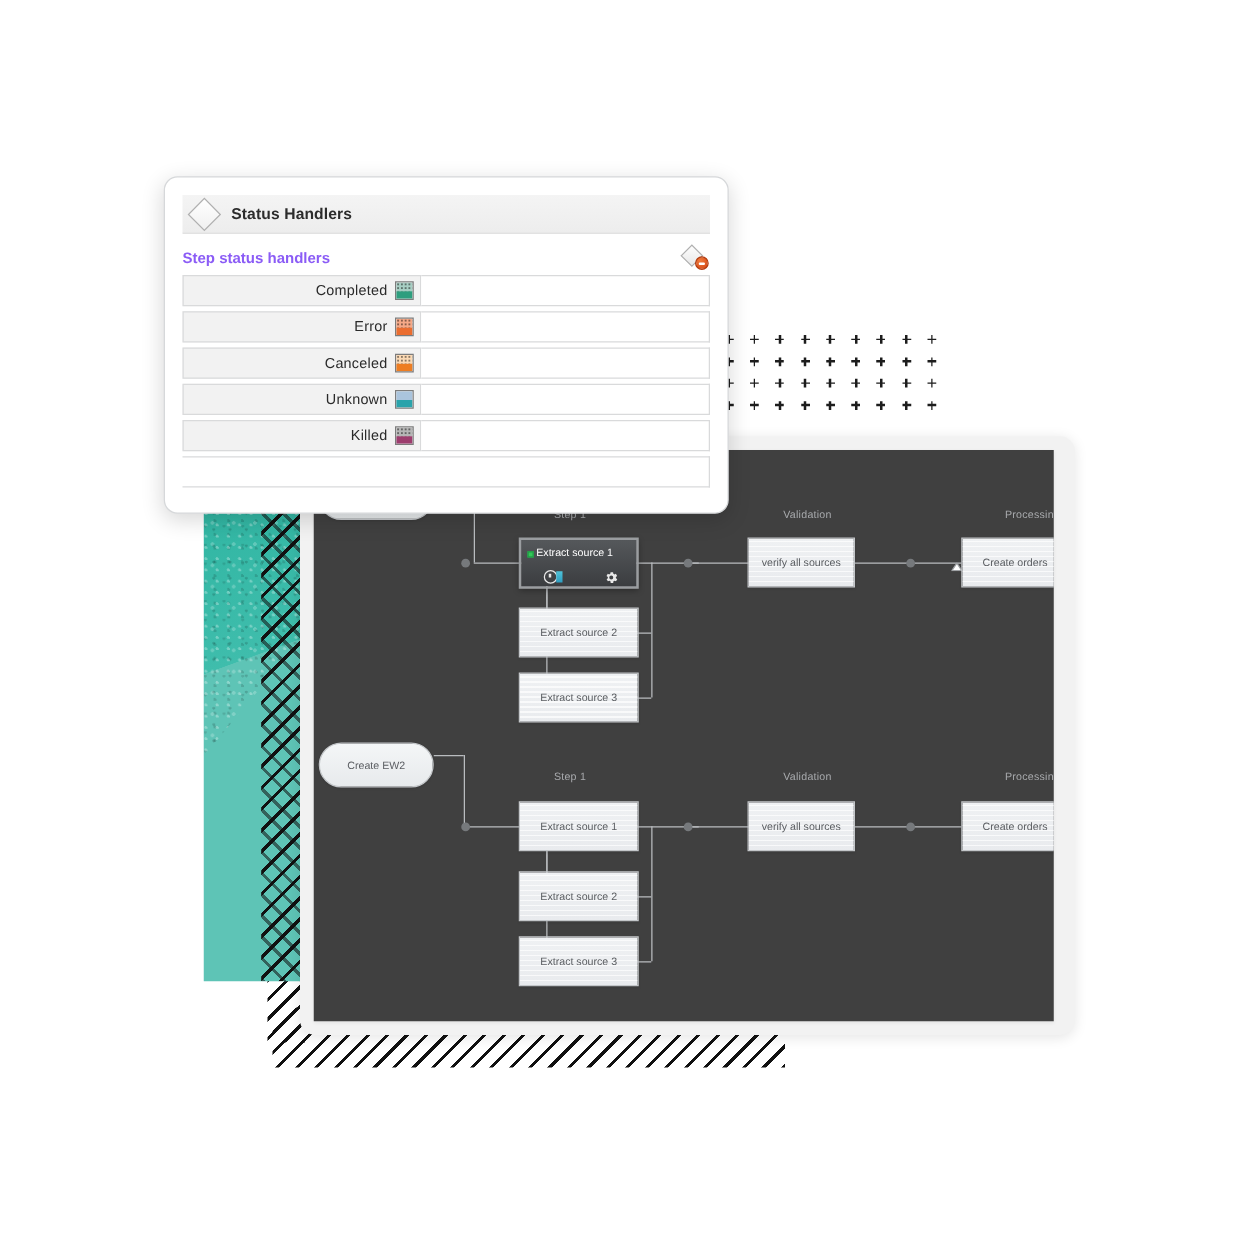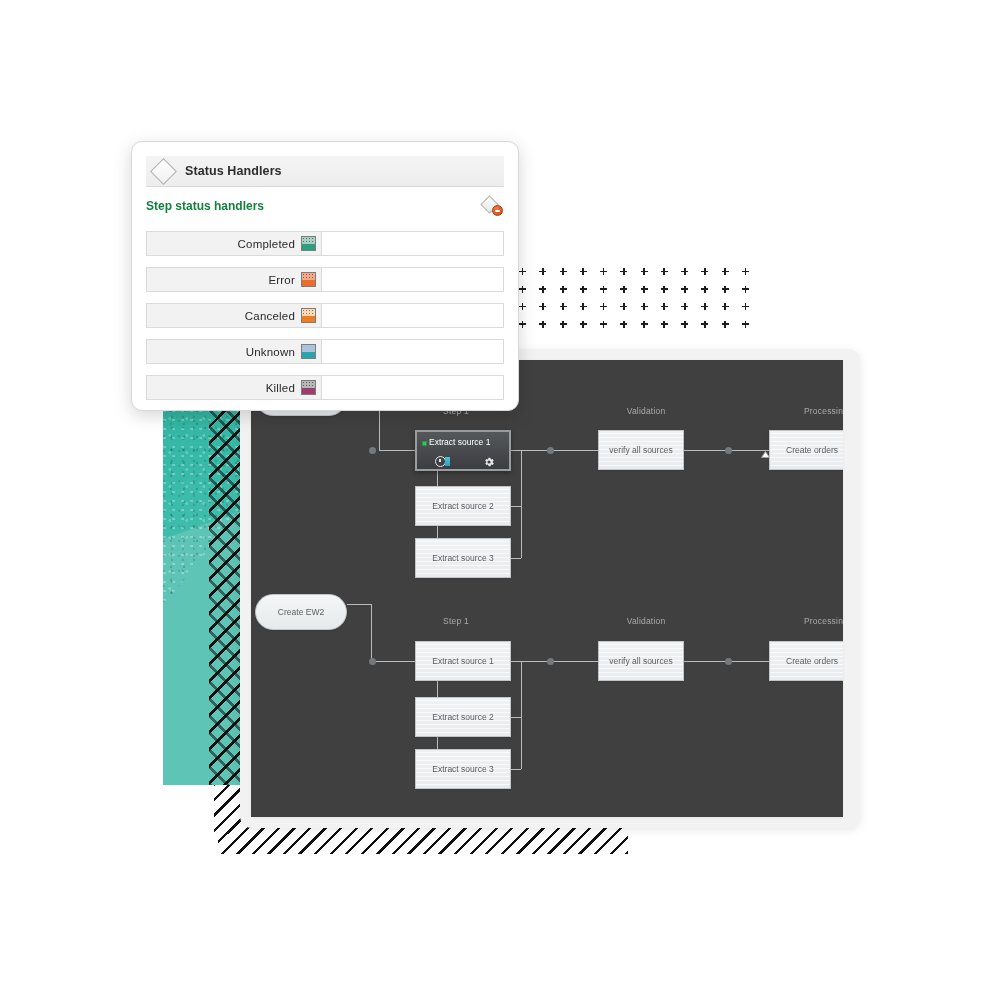--- a/index.html
+++ b/index.html
@@ -138,21 +138,21 @@
   .jdot {
     position: absolute; width: 7px; height: 7px; border-radius: 50%;
     background: #76797c;
   }
   .tri-outline {
     position: absolute; width: 9px; height: 7px;
   }
 
   
   .dialog {
-    position: absolute; left: 131px; top: 141px; width: 388px; height: 270px;
+    position: absolute; left: 131px; top: 141px; width: 452px; height: 270px;
     background: #ffffff; border: 1px solid #d6d8da; border-radius: 11px;
     box-shadow: 0 5px 18px rgba(0,0,0,.16);
     overflow: hidden;
     padding-left: 16px;
   }
   .dlg-title {
     position: absolute; left: 14px; top: 14px; right: 14px; height: 31px;
     background: linear-gradient(180deg, #f4f4f4 0%, #ededed 100%);
     border-bottom: 1px solid #d9d9d9;
     display: flex; align-items: center;
@@ -163,41 +163,41 @@
     border: 1px solid #b0b0b0;
     background: linear-gradient(135deg, #ffffff 0%, #f0f0f0 100%);
   }
   .dlg-title-text {
     font-size: 12.5px; font-weight: bold; color: #2c2c2c; letter-spacing: .1px;
   }
   .dlg-section {
     position: absolute; left: 14px; top: 52px; right: 14px; height: 24px;
     display: flex; align-items: center; justify-content: space-between;
   }
-  .dlg-section-text { font-size: 12px; font-weight: bold; color: #15803d; }
+  .dlg-section-text { font-size: 12px; font-weight: bold; color: #8b5cf6; }
   .del-icon { position: relative; width: 22px; height: 20px; }
   .del-icon .dia {
     position: absolute; left: 1px; top: 2px; width: 13px; height: 13px;
     transform: rotate(45deg);
     border: 1px solid #b0b0b0;
     background: linear-gradient(135deg, #fdfdfd 0%, #e8e8e8 100%);
   }
   .del-icon .badge {
     position: absolute; right: 1px; bottom: 0px; width: 11px; height: 11px;
     border-radius: 50%;
     background: radial-gradient(circle at 35% 30%, #f07a3c 0%, #d94f1a 80%);
     border: 1px solid #b33c10;
   }
   .del-icon .badge::after {
     content: ""; position: absolute; left: 2px; top: 4px;
     width: 5px; height: 1.8px; background: #fff; border-radius: 1px;
   }
 
   .rows { position: absolute; left: 14px; top: 78px; right: 14px; }
-  .hrow { display: flex; height: 25px; margin-bottom: 4px; margin-top: 11px; }
+  .hrow { display: flex; height: 25px; margin-bottom: 4px; }
   .hrow-label {
     width: 191px; background: #f2f2f2; border: 1px solid #d9dadb;
     display: flex; align-items: center; justify-content: flex-end;
     padding-right: 5px; gap: 6px;
   }
   .hrow-label-text {
     font-size: 11.5px; color: #2a2a2a; letter-spacing: .2px;
   }
   .swatch {
     width: 15px; height: 15px; flex: 0 0 15px;

